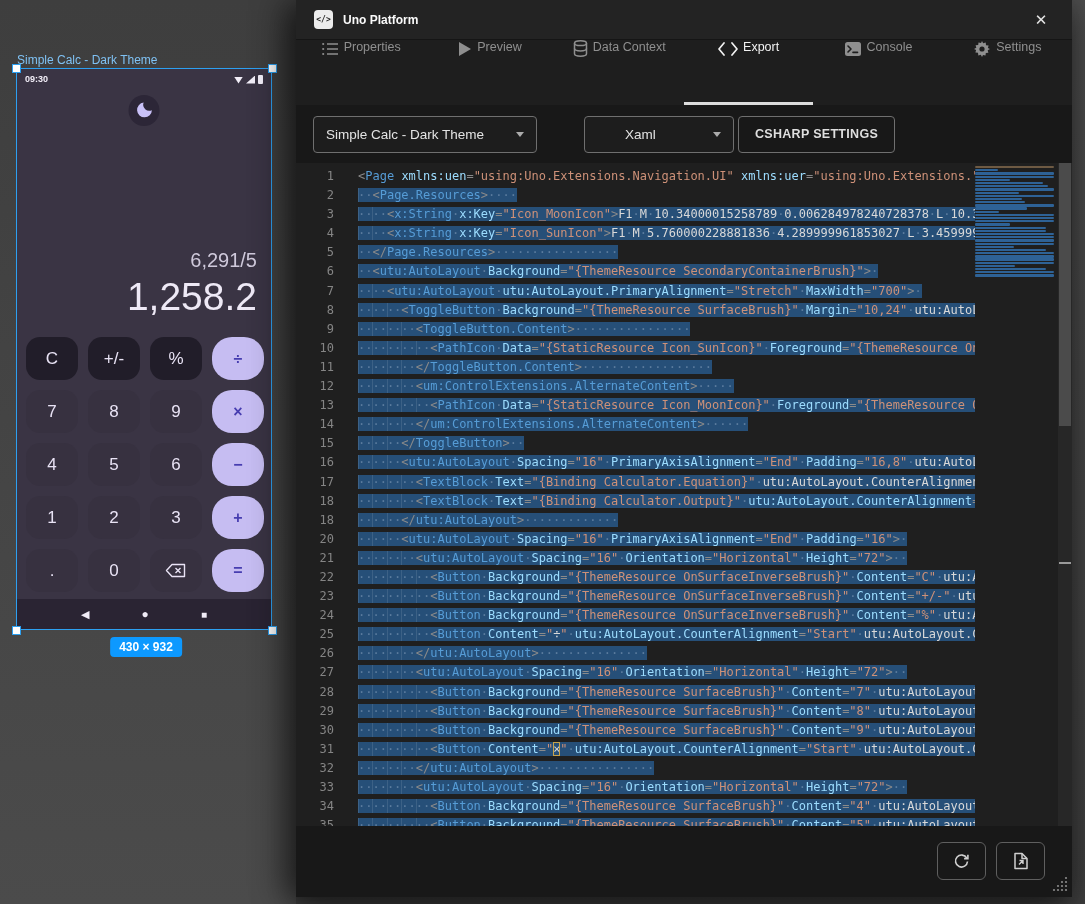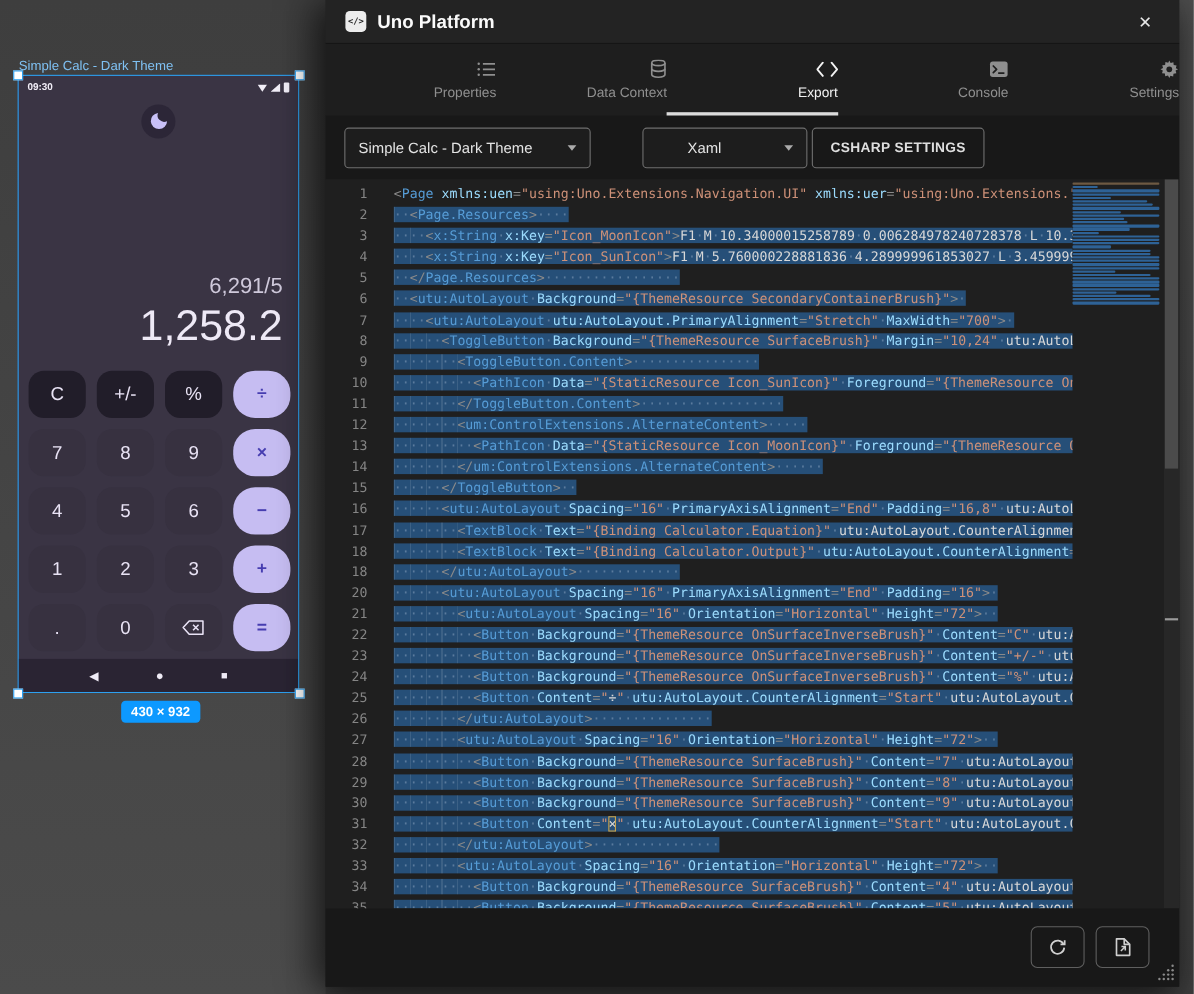--- a/index.html
+++ b/index.html
@@ -28,25 +28,25 @@
   .navbar { position:absolute; left:0; bottom:0; right:0; height:30px; background:#2a2433; display:flex; align-items:center; justify-content:space-around; padding:0 38px; }
   .navbar span { color:#f0ecf7; }
   .nav-back { font-size:11px; } .nav-home { font-size:12px; } .nav-recent { font-size:10px; }
   .handle { position:absolute; width:9px; height:9px; background:#fff; border:1.5px solid #2da0f0; }
   .size-badge { position:absolute; left:146px; top:637px; transform:translateX(-50%); background:#0d99ff; color:#fff; font-size:12px; font-weight:bold; padding:3px 9px; border-radius:4px; white-space:nowrap; }
 
   
   .window { position:absolute; left:296px; top:0; width:776px; height:897px; background:#1f1f1f; box-shadow:-14px 0 30px rgba(0,0,0,.4), 0 10px 30px rgba(0,0,0,.5); }
   .titlebar { height:40px; background:#232323; border-bottom:1px solid #151515; display:flex; align-items:center; padding:0 18px; }
   .app-icon { width:19px; height:19px; border-radius:4px; background:#ececec; color:#1d1d1d; font-size:8px; font-weight:bold; display:flex; align-items:center; justify-content:center; font-family:"DejaVu Sans Mono",monospace; margin-right:10px; }
-  .app-title { color:#fafafa; font-size:17px; font-weight:bold; }
+  .app-title { color:#fafafa; font-size:12px; font-weight:bold; }
   .close-btn { margin-left:auto; width:26px; height:26px; display:flex; align-items:center; justify-content:center; color:#e6e6e6; font-size:15px; cursor:pointer; }
 
   .tabbar { height:65px; background:#1e1e1e; display:flex; }
-  .tab { flex:1; display:flex; flex-direction:column; align-items:flex-end; justify-content:center; gap:5px; color:#8f8f8f; font-size:12.5px; position:relative; cursor:pointer; }
+  .tab { flex:1; display:flex; flex-direction:row; align-items:flex-start; justify-content:center; gap:5px; color:#8f8f8f; font-size:12.5px; position:relative; cursor:pointer; }
   .tab svg { display:block; }
   .tab .ticon { height:18px; display:flex; align-items:center; }
   .tab.active { color:#f2f2f2; }
   .tab.active::after { content:""; position:absolute; left:0; right:0; bottom:0; height:3px; background:#dcdcdc; }
 
   .toolbar { height:58px; background:#181818; display:flex; align-items:center; padding-left:17px; }
   .dd { height:37px; border:1px solid #6f6f6f; border-radius:4px; background:#1d1d1d; color:#e3e3e3; font-size:13.5px; display:flex; align-items:center; padding:0 12px; cursor:pointer; }
   .dd .caret { margin-left:auto; width:0; height:0; border-left:4.5px solid transparent; border-right:4.5px solid transparent; border-top:5px solid #ababab; }
   .dd1 { width:224px; } .dd2 { width:150px; margin-left:47px;padding-left:40px; }
   .csharp-btn { margin-left:4px; height:37px; padding:0 16px; border:1px solid #6f6f6f; border-radius:4px; background:transparent; color:#dedede; font-size:12.5px; font-weight:bold; letter-spacing:.3px; font-family:"Liberation Sans",sans-serif; cursor:pointer; }
@@ -159,20 +159,28 @@
         <svg width="18" height="16" viewBox="0 0 18 16">
             <g fill="none" stroke="#8f8f8f" stroke-width="1.6">
               <circle cx="2.2" cy="3" r="1.1" fill="#8f8f8f" stroke="none"></circle>
               <circle cx="2.2" cy="8" r="1.1" fill="#8f8f8f" stroke="none"></circle>
               <circle cx="2.2" cy="13" r="1.1" fill="#8f8f8f" stroke="none"></circle>
               <path d="M6 3h11M6 8h11M6 13h11"></path>
             </g>
           </svg>
       </span>
       <span>Properties</span>
+    </div>
+    <div class="tab">
+      <span class="ticon">
+        <svg width="14" height="16" viewBox="0 0 14 16">
+            <path d="M1 1 L13 8 L1 15 Z" fill="#8f8f8f"></path>
+          </svg>
+      </span>
+      <span>Preview</span>
     </div>
     <div class="tab">
       <span class="ticon">
         <svg width="15" height="18" viewBox="0 0 15 18">
             <g fill="none" stroke="#8f8f8f" stroke-width="1.5">
               <ellipse cx="7.5" cy="3.2" rx="6" ry="2.4"></ellipse>
               <path d="M1.5 3.2v5.3c0 1.3 2.7 2.4 6 2.4s6-1.1 6-2.4V3.2"></path>
               <path d="M1.5 8.5v5.3c0 1.3 2.7 2.4 6 2.4s6-1.1 6-2.4V8.5"></path>
             </g>
           </svg>

